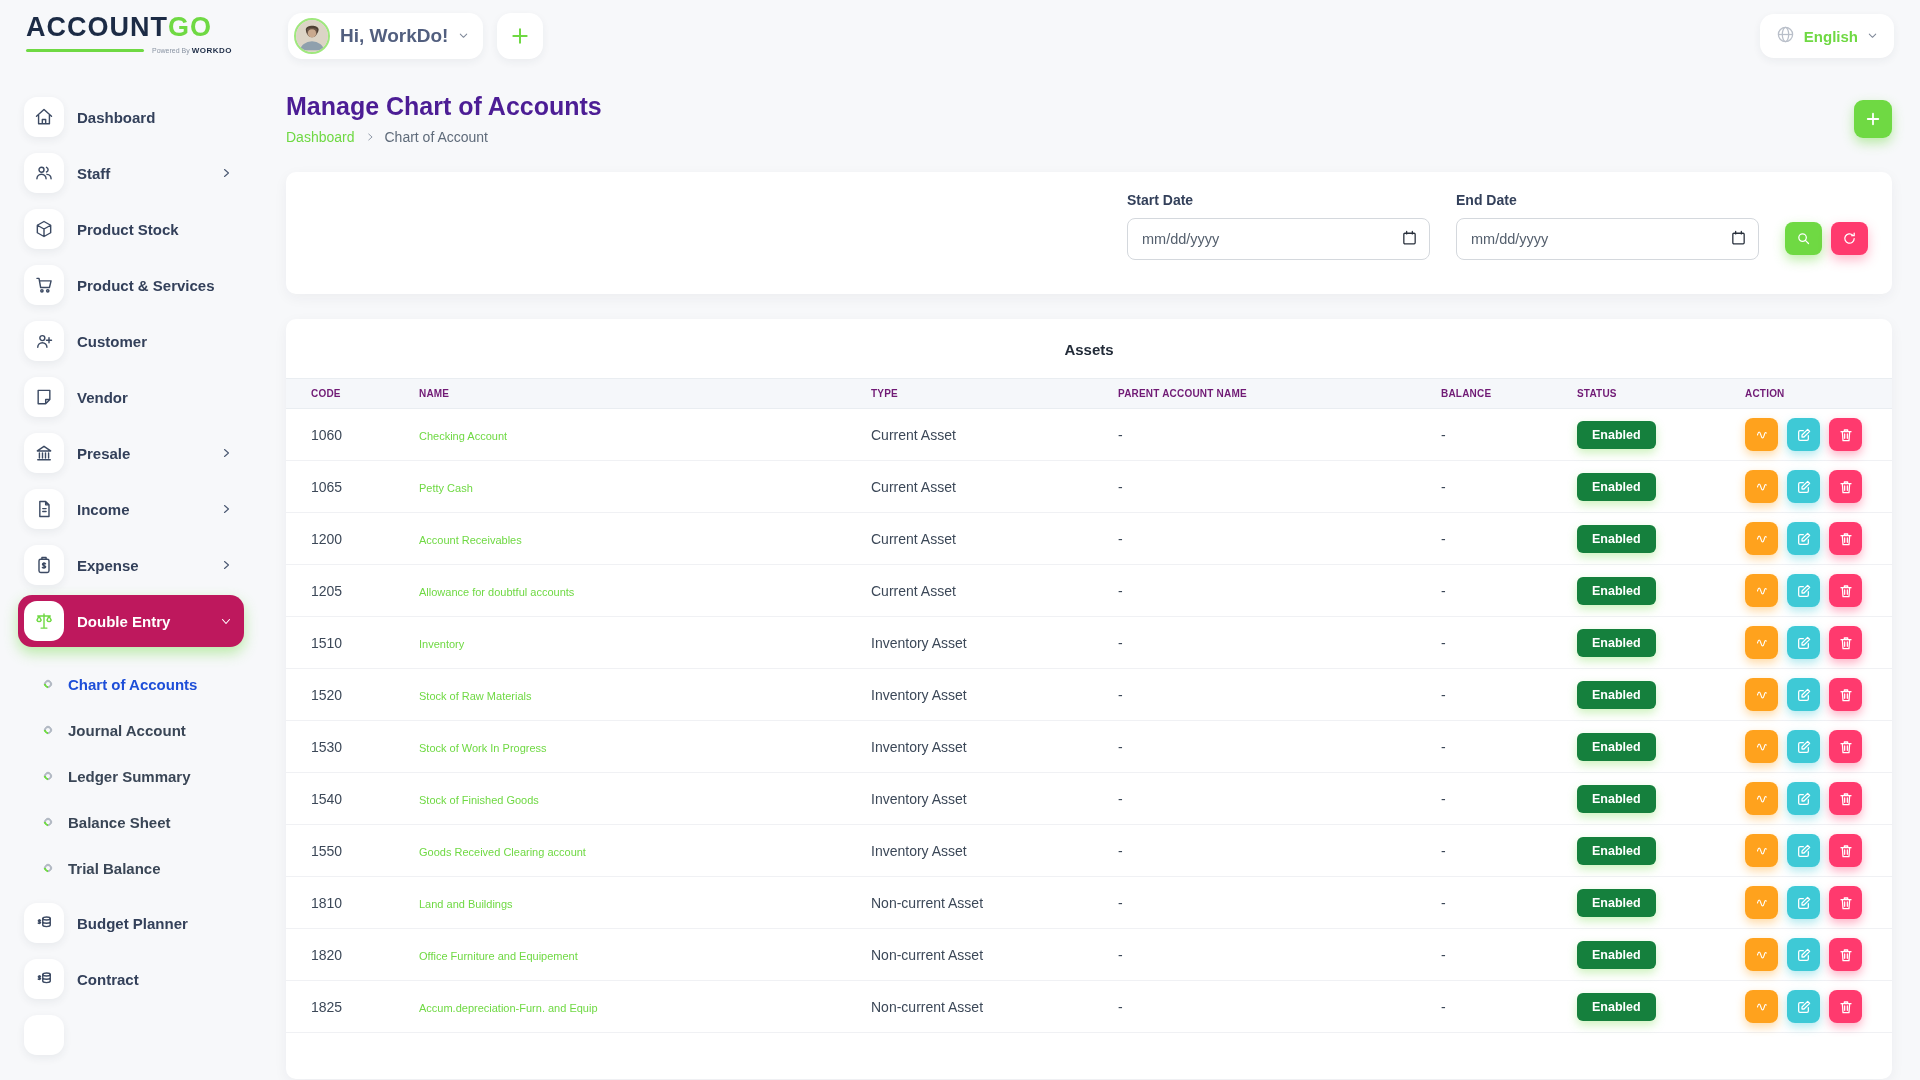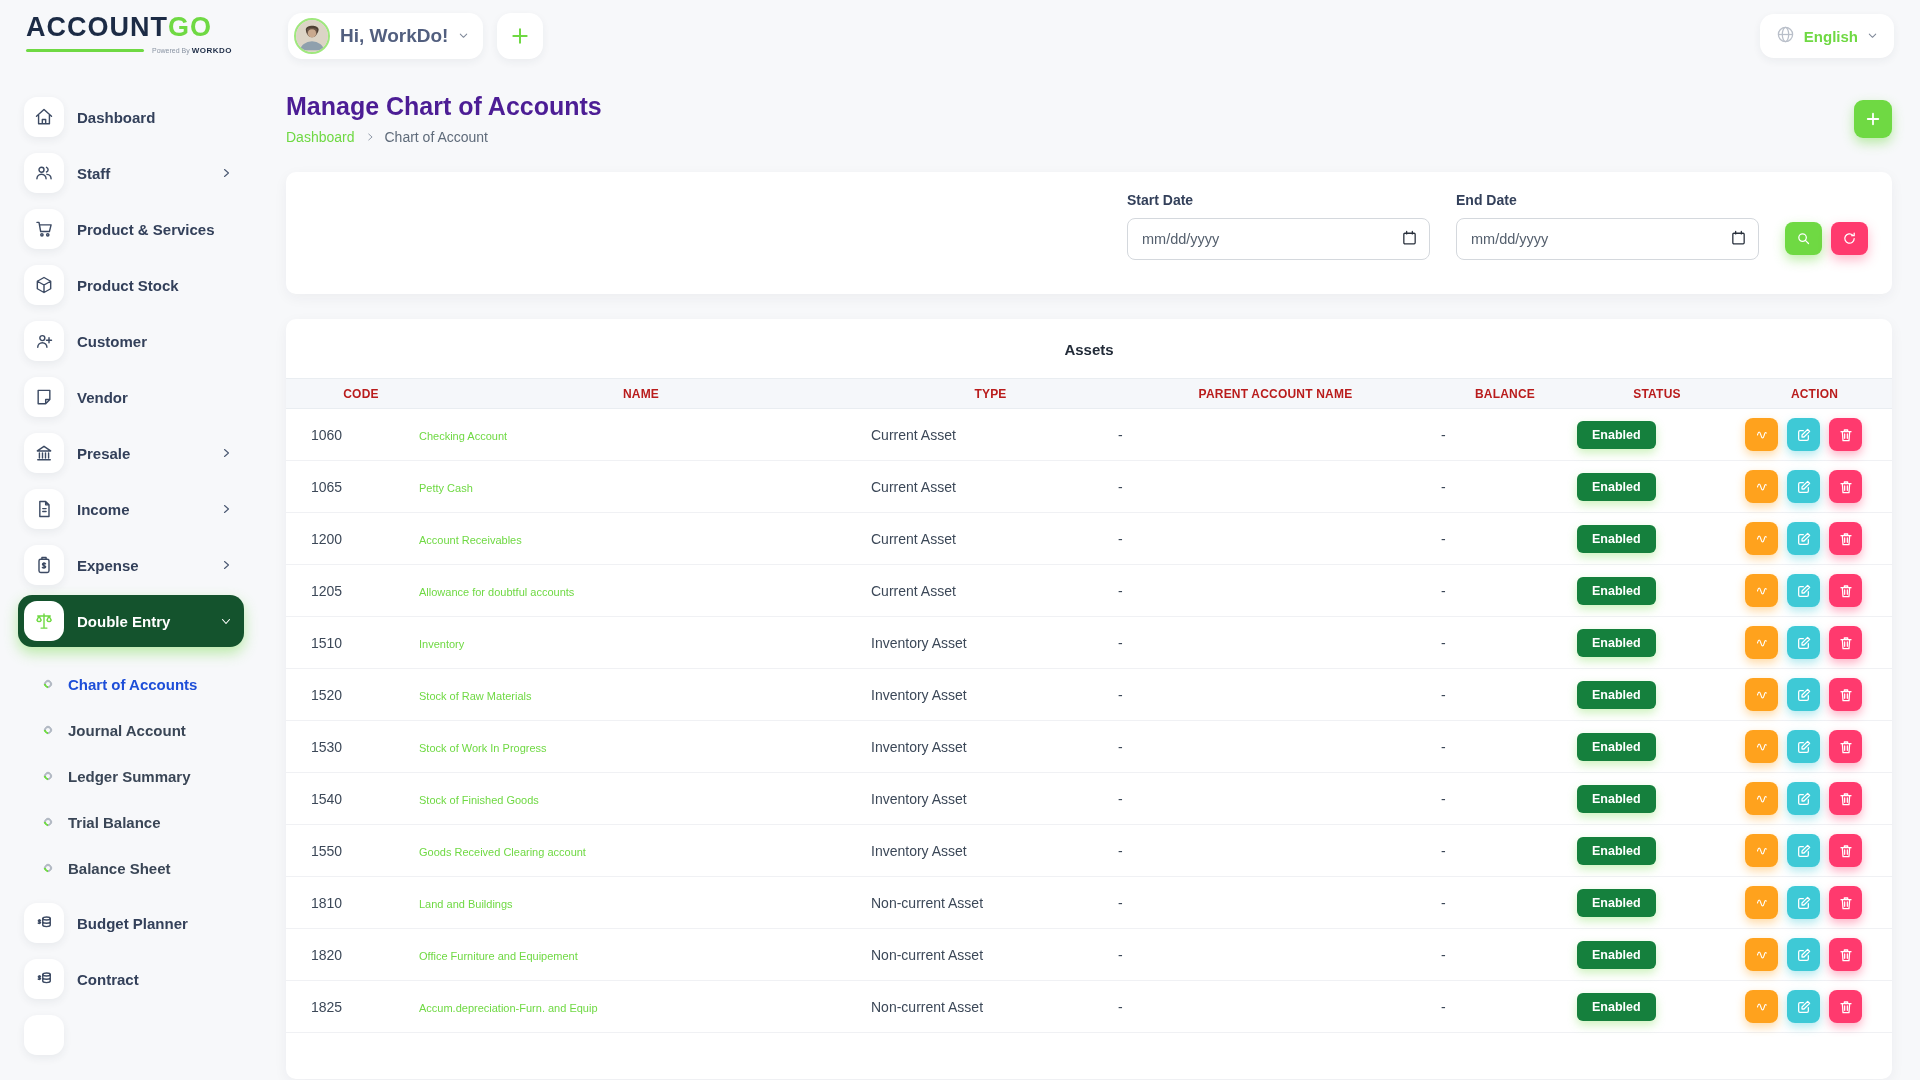--- a/index.html
+++ b/index.html
@@ -19,21 +19,21 @@
   .nav { margin-top:36px; }
   .nav-item { display:flex; align-items:center; gap:13px; padding:6px; border-radius:14px; margin-bottom:4px; cursor:pointer; }
   .ico-box { width:40px; height:40px; flex:0 0 40px; background:#ffffff; border-radius:13px;
              display:flex; align-items:center; justify-content:center;
              box-shadow:0 3px 8px rgba(38,50,70,.07); }
   .ico-box svg { width:20px; height:20px; stroke:#3c4a63; stroke-width:1.7; fill:none;
                  stroke-linecap:round; stroke-linejoin:round; }
   .nav-label { font-size:15px; font-weight:600; color:#33405a; }
   .nav-chev { margin-left:auto; margin-right:6px; display:flex; }
   .nav-chev svg { width:12px; height:12px; stroke:#4a5872; stroke-width:2.2; fill:none; stroke-linecap:round; stroke-linejoin:round; }
-  .nav-item.active { background:#14532d; box-shadow:0 6px 14px rgba(111,217,67,.45); }
+  .nav-item.active { background:#be185d; box-shadow:0 6px 14px rgba(111,217,67,.45); }
   .nav-item.active .nav-label { color:#ffffff; }
   .nav-item.active .ico-box { box-shadow:none; }
   .nav-item.active .ico-box svg { stroke:#6fd943; }
   .nav-item.active .nav-chev svg { stroke:#ffffff; }
   .submenu { padding:10px 0 6px 0; }
   .sub-item { display:flex; align-items:center; gap:16px; padding:0 0 0 26px; height:46px; cursor:pointer; }
   .dot { width:8px; height:8px; border-radius:50%; border:2px solid #b3bac4; border-left-color:#6fd943; transform:rotate(-45deg); flex:0 0 8px; }
   .sub-label { font-size:15px; font-weight:600; color:#3a4656; }
   .sub-item.active .sub-label { color:#1d4ed8; font-weight:700; }
 
@@ -77,21 +77,21 @@
   .cal-ico svg { width:17px; height:17px; stroke:#28303c; stroke-width:1.8; fill:none; stroke-linecap:round; }
   .filter-actions { display:flex; gap:9px; margin-top:30px; }
   .btn-search, .btn-reset { width:37px; height:33px; border-radius:8px; }
   .btn-pink { background:#ff3a6e; box-shadow:0 5px 12px rgba(255,58,110,.35); }
   .btn-search svg, .btn-reset svg { width:15px; height:15px; stroke-width:2; }
 
   .table-card { margin-top:25px; padding-top:22px; height:760px; overflow:hidden; }
   .section-title { font-size:15px; font-weight:700; color:#222b38; padding:0 25px 20px 25px;text-align:center; }
   table { width:100%; border-collapse:collapse; table-layout:fixed; }
   thead th { background:#f5f7fa; border-top:1px solid #e9edf1; border-bottom:1px solid #e9edf1;
-             font-size:12px; font-weight:700; color:#b91c1c; text-align:center; letter-spacing:.2px;
+             font-size:10px; font-weight:700; color:#701a75; text-align:left; letter-spacing:.2px;
              height:30px; padding:0 8px 0 0; }
   th:first-child, td:first-child { padding-left:25px; }
   tbody td { height:52px; border-bottom:1px solid #f0f1f4; font-size:14px; color:#3c4858; padding:0 8px 0 0; vertical-align:middle; }
   .acc-link { color:#6fd943; text-decoration:none; cursor:pointer; font-size:11px; }
   .badge { display:inline-block; background:#15803d; color:#ffffff; font-size:12.5px; font-weight:600;
            padding:7px 15px; border-radius:6px; box-shadow:0 4px 10px rgba(111,217,67,.35); cursor:pointer; }
   .actions { display:flex; gap:9px; }
   .act-btn { width:33px; height:33px; border:none; border-radius:8px; display:flex; align-items:center; justify-content:center; cursor:pointer; }
   .act-btn svg { width:16px; height:16px; stroke:#ffffff; stroke-width:1.9; fill:none; stroke-linecap:round; stroke-linejoin:round; }
   .act-orange { background:#ffa21d; box-shadow:0 4px 10px rgba(255,162,29,.4); }
@@ -134,35 +134,35 @@
         <span class="nav-chev">
             <svg viewBox="0 0 24 24">
               <path d="M9 5l8 7-8 7"></path>
             </svg>
           </span>
       </div>
 
       <div class="nav-item">
         <span class="ico-box">
             <svg viewBox="0 0 24 24">
+              <path d="M12 3l8 4.5v9L12 21l-8-4.5v-9L12 3zM12 12l8-4.5M12 12L4 7.5M12 12v9"></path>
+            </svg>
+          </span>
+        <span class="nav-label">Product Stock</span>
+      </div>
+
+      <div class="nav-item">
+        <span class="ico-box">
+            <svg viewBox="0 0 24 24">
               <path d="M3.5 4H6l2 11h10.5l2-8H7"></path>
               <circle cx="9.5" cy="19" r="1.4"></circle>
               <circle cx="16.5" cy="19" r="1.4"></circle>
             </svg>
           </span>
         <span class="nav-label">Product &amp; Services</span>
-      </div>
-
-      <div class="nav-item">
-        <span class="ico-box">
-            <svg viewBox="0 0 24 24">
-              <path d="M12 3l8 4.5v9L12 21l-8-4.5v-9L12 3zM12 12l8-4.5M12 12L4 7.5M12 12v9"></path>
-            </svg>
-          </span>
-        <span class="nav-label">Product Stock</span>
       </div>
 
       <div class="nav-item">
         <span class="ico-box">
             <svg viewBox="0 0 24 24">
               <circle cx="10" cy="8.5" r="3"></circle>
               <path d="M4.5 19.5a5.5 5.5 0 0111 0M18 8v6M15 11h6"></path>
             </svg>
           </span>
         <span class="nav-label">Customer</span>
@@ -244,25 +244,25 @@
         <div class="sub-item">
           <span class="dot"></span>
           <span class="sub-label">Journal Account</span>
         </div>
         <div class="sub-item">
           <span class="dot"></span>
           <span class="sub-label">Ledger Summary</span>
         </div>
         <div class="sub-item">
           <span class="dot"></span>
-          <span class="sub-label">Trial Balance</span>
+          <span class="sub-label">Balance Sheet</span>
         </div>
         <div class="sub-item">
           <span class="dot"></span>
-          <span class="sub-label">Balance Sheet</span>
+          <span class="sub-label">Trial Balance</span>
         </div>
       </div>
 
       <div class="nav-item">
         <span class="ico-box">
             <svg viewBox="0 0 24 24">
               <path d="M7.8 8.8c-.3-.6-2.6-.7-2.6.6s2.7.6 2.7 2c0 1.3-2.4 1.2-2.8.6M6.5 7.9v4.8"></path>
               <ellipse cx="15" cy="6.5" rx="4.5" ry="1.8"></ellipse>
               <path d="M10.5 6.5v4c0 1 2 1.8 4.5 1.8s4.5-.8 4.5-1.8v-4M10.5 10.5v4c0 1 2 1.8 4.5 1.8s4.5-.8 4.5-1.8v-4"></path>
             </svg>

